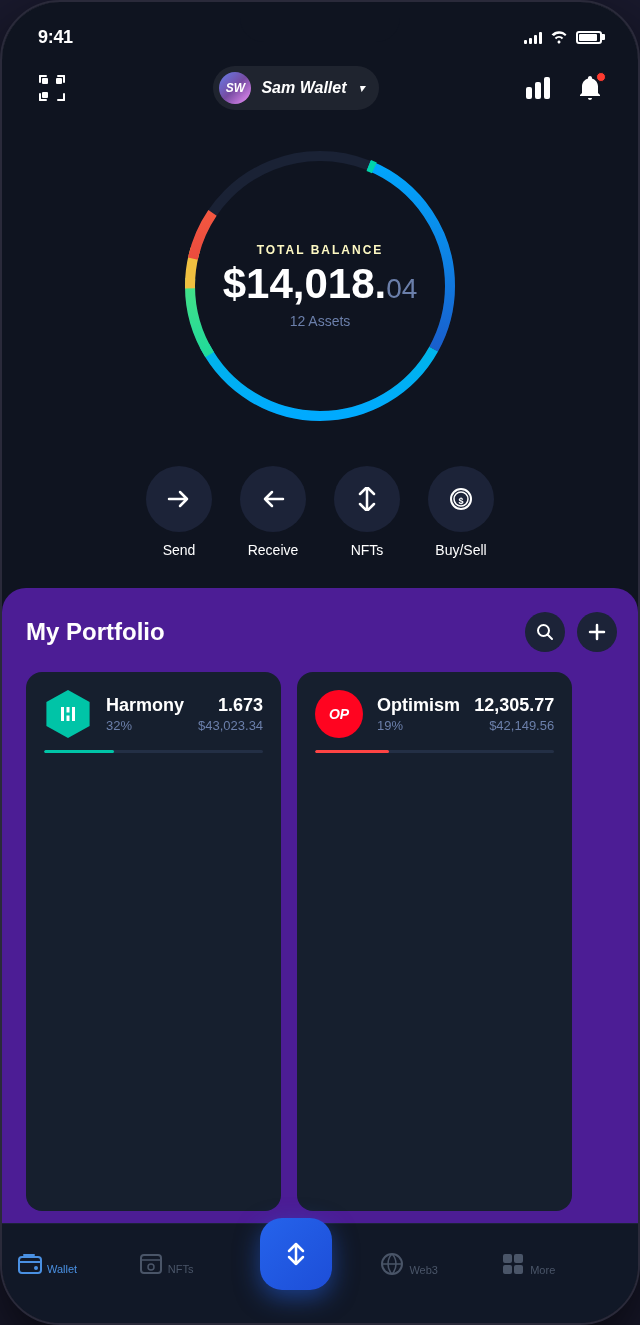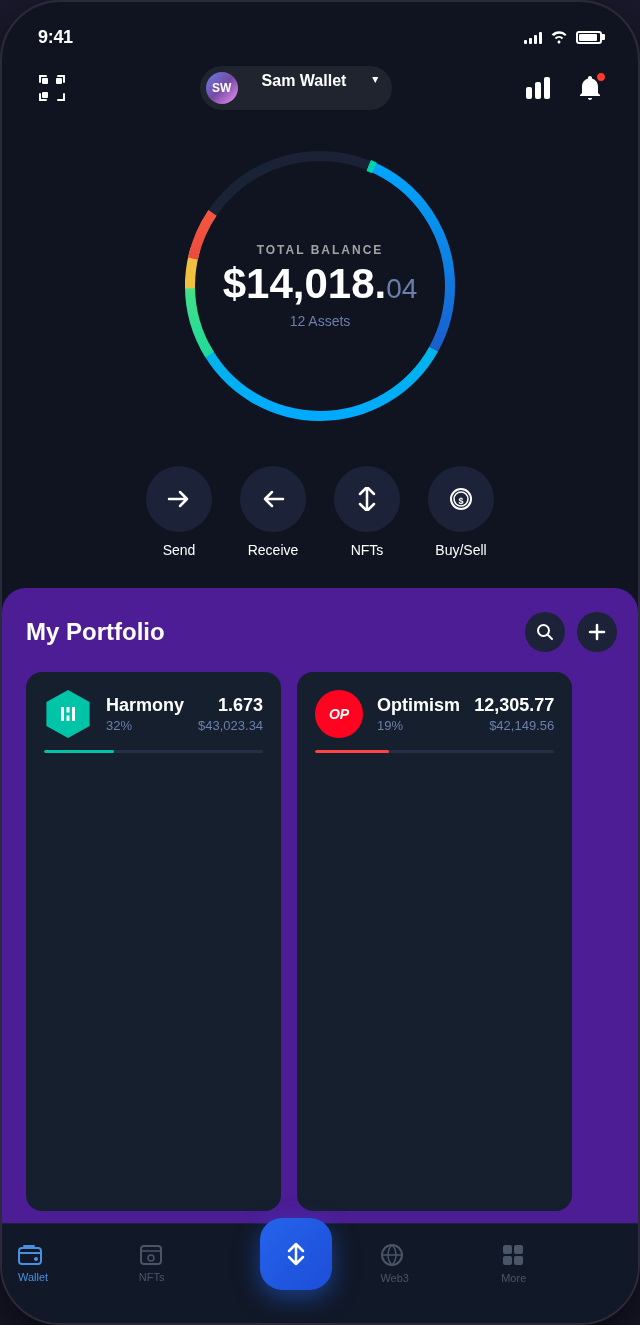--- a/index.html
+++ b/index.html
@@ -127,26 +127,27 @@
       width: 44px;
       height: 44px;
       display: flex;
       align-items: center;
       justify-content: center;
       cursor: pointer;
     }
 
     .header-wallet {
       display: flex;
-      align-items: flex-start;
-      gap: 24px;
+      align-items: center;
+      gap: 10px;
       background: rgba(255,255,255,0.07);
       border-radius: 24px;
       padding: 6px 14px 6px 6px;
       cursor: pointer;
+      font-style: italic;
     }
 
     .wallet-avatar {
       width: 32px;
       height: 32px;
       border-radius: 50%;
       background: linear-gradient(135deg, #667eea 0%, #764ba2 50%, #f093fb 100%);
       display: flex;
       align-items: center;
       justify-content: center;
@@ -218,21 +219,21 @@
     .balance-info {
       position: absolute;
       top: 50%;
       left: 50%;
       transform: translate(-50%, -50%);
       text-align: center;
       width: 200px;
     }
 
     .balance-label {
-      color: #a3a3a3;
+      color: #fef9c3;
       font-size: 12px;
       font-weight: 600;
       letter-spacing: 2px;
       text-transform: uppercase;
       margin-bottom: 6px;
     }
 
     .balance-amount {
       font-size: 42px;
       font-weight: 700;
@@ -427,22 +428,21 @@
       border-top: 1px solid #1c2338;
       display: flex;
       align-items: center;
       justify-content: space-around;
       padding: 0 16px 20px 16px;
       flex-shrink: 0;
     }
 
     .nav-item {
       display: flex;
-      flex-direction: column;
-      align-items: flex-start;
+      align-items: flex-end;
       gap: 5px;
       cursor: pointer;
       flex: 1;
     }
 
     .nav-label {
       font-size: 11px;
       color: #4a5568;
       font-weight: 500;
     }

